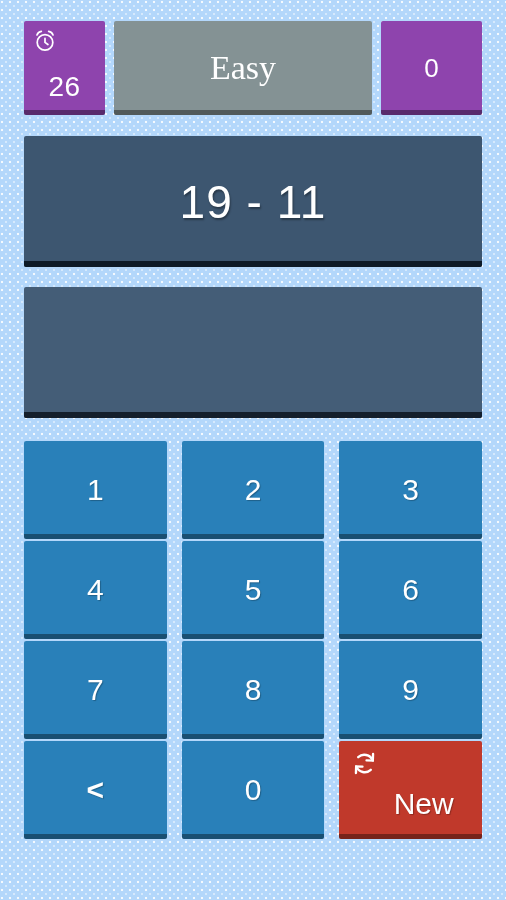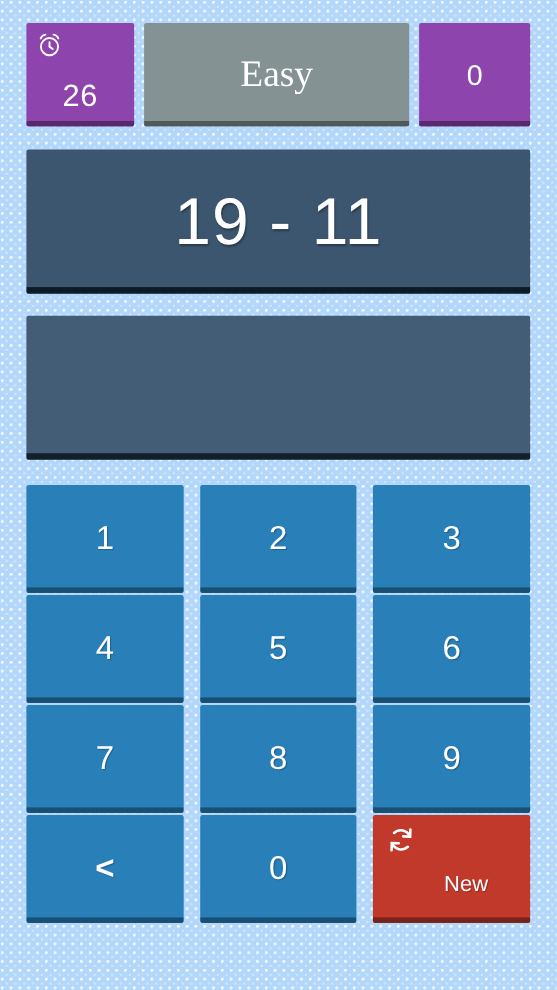--- a/index.html
+++ b/index.html
@@ -57,21 +57,21 @@
   }
 
   
   .topbar {
     display: flex;
     gap: 9px;
     height: 94px;
     flex: 0 0 auto;
   }
   .timer-btn {
-    width: 98px;
+    width: 81px;
     background-color: #8e44ad;
     position: relative;
     align-items: flex-end;
     justify-content: center;
     padding-bottom: 14px;
   }
   .timer-btn .timer-value {
     font-size: 28px;
     line-height: 1;
     letter-spacing: 0.5px;
@@ -116,21 +116,21 @@
   }
   .equation-display::after {
     content: "";
     position: absolute;
     left: 0; right: 0; bottom: 0;
     height: 6px;
     background: #0d1a27;
   }
   .equation-text {
     color: #ffffff;
-    font-size: 60px;
+    font-size: 46px;
     line-height: 1;
     letter-spacing: 1px;
     text-shadow: 1px 2px 2px rgba(0,0,0,0.35);
   }
 
   .answer-display {
     margin-top: 20px;
     height: 131px;
     background-color: #445d77;
     border-radius: 2px;
@@ -175,21 +175,21 @@
   }
   .key-back .key-label {
     font-size: 30px;
     font-weight: bold;
   }
   .key-new {
     background-color: #c0392b;
     position: relative;
   }
   .key-new .key-label {
-    font-size: 20px;
+    font-size: 30px;
     padding-left: 26px;
     margin-top: 28px;
   }
   .refresh-icon {
     position: absolute;
     top: 9px;
     left: 12px;
     width: 27px;
     height: 27px;
   }

